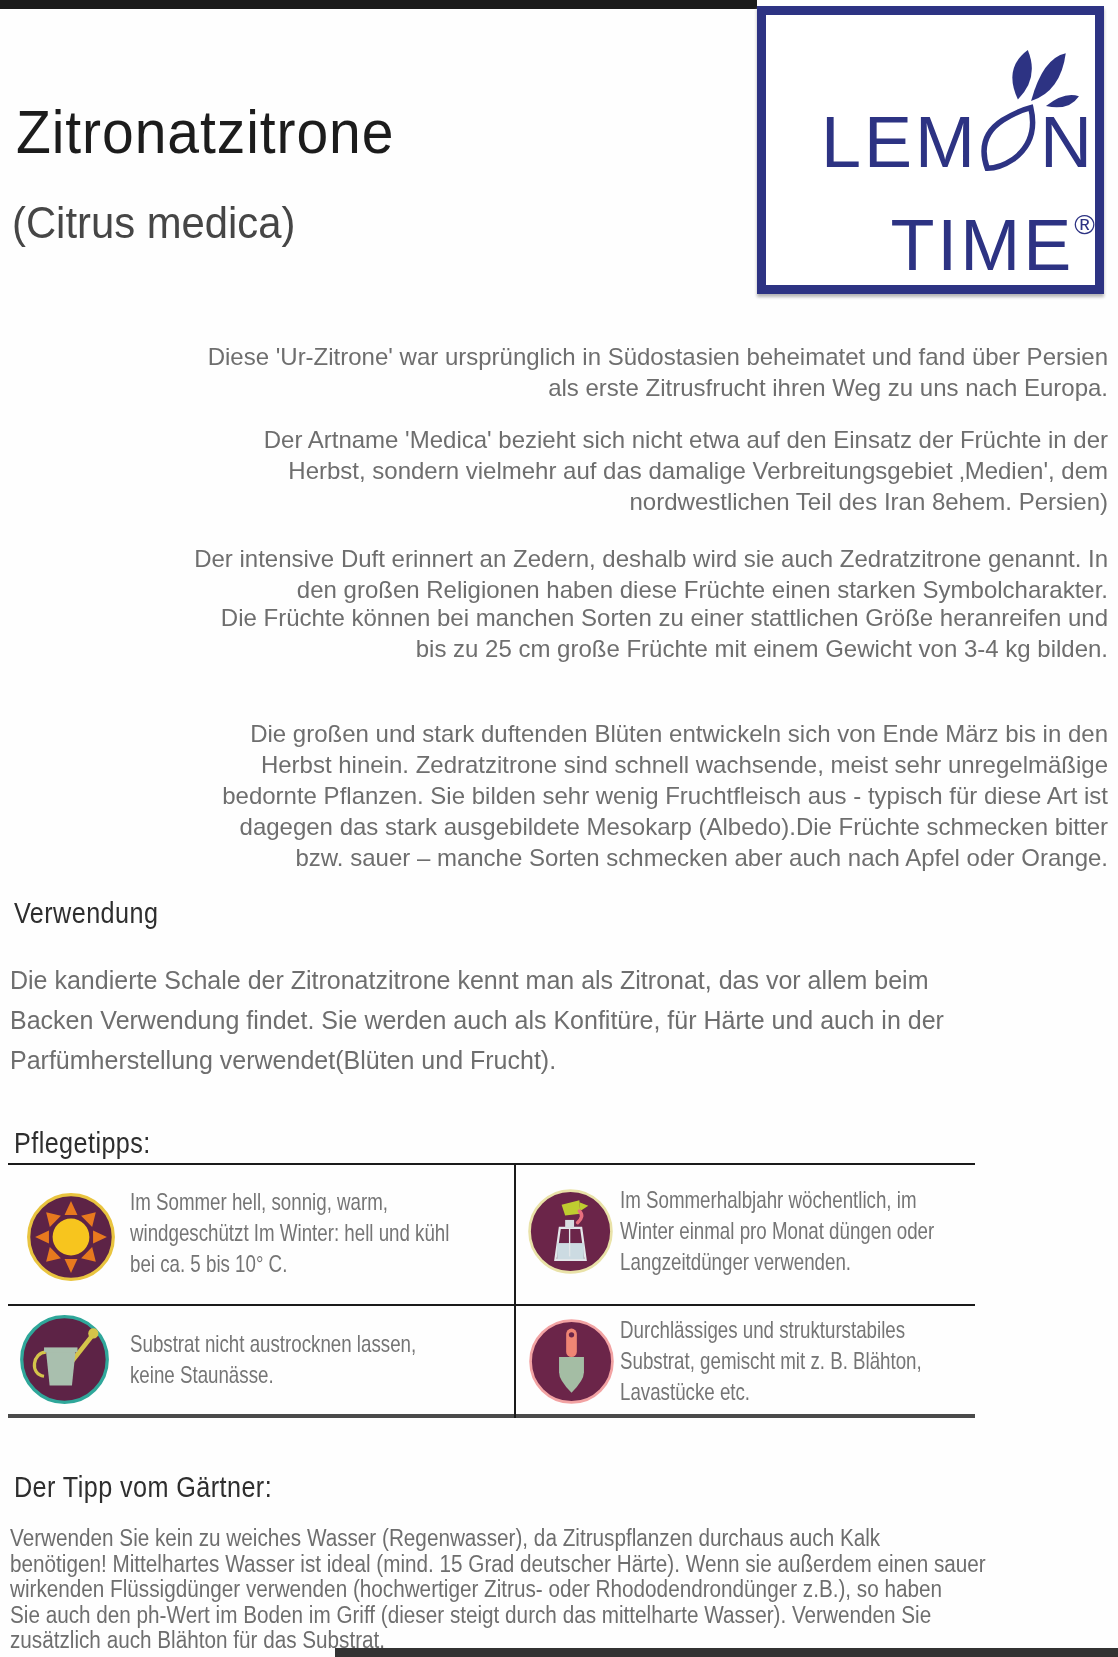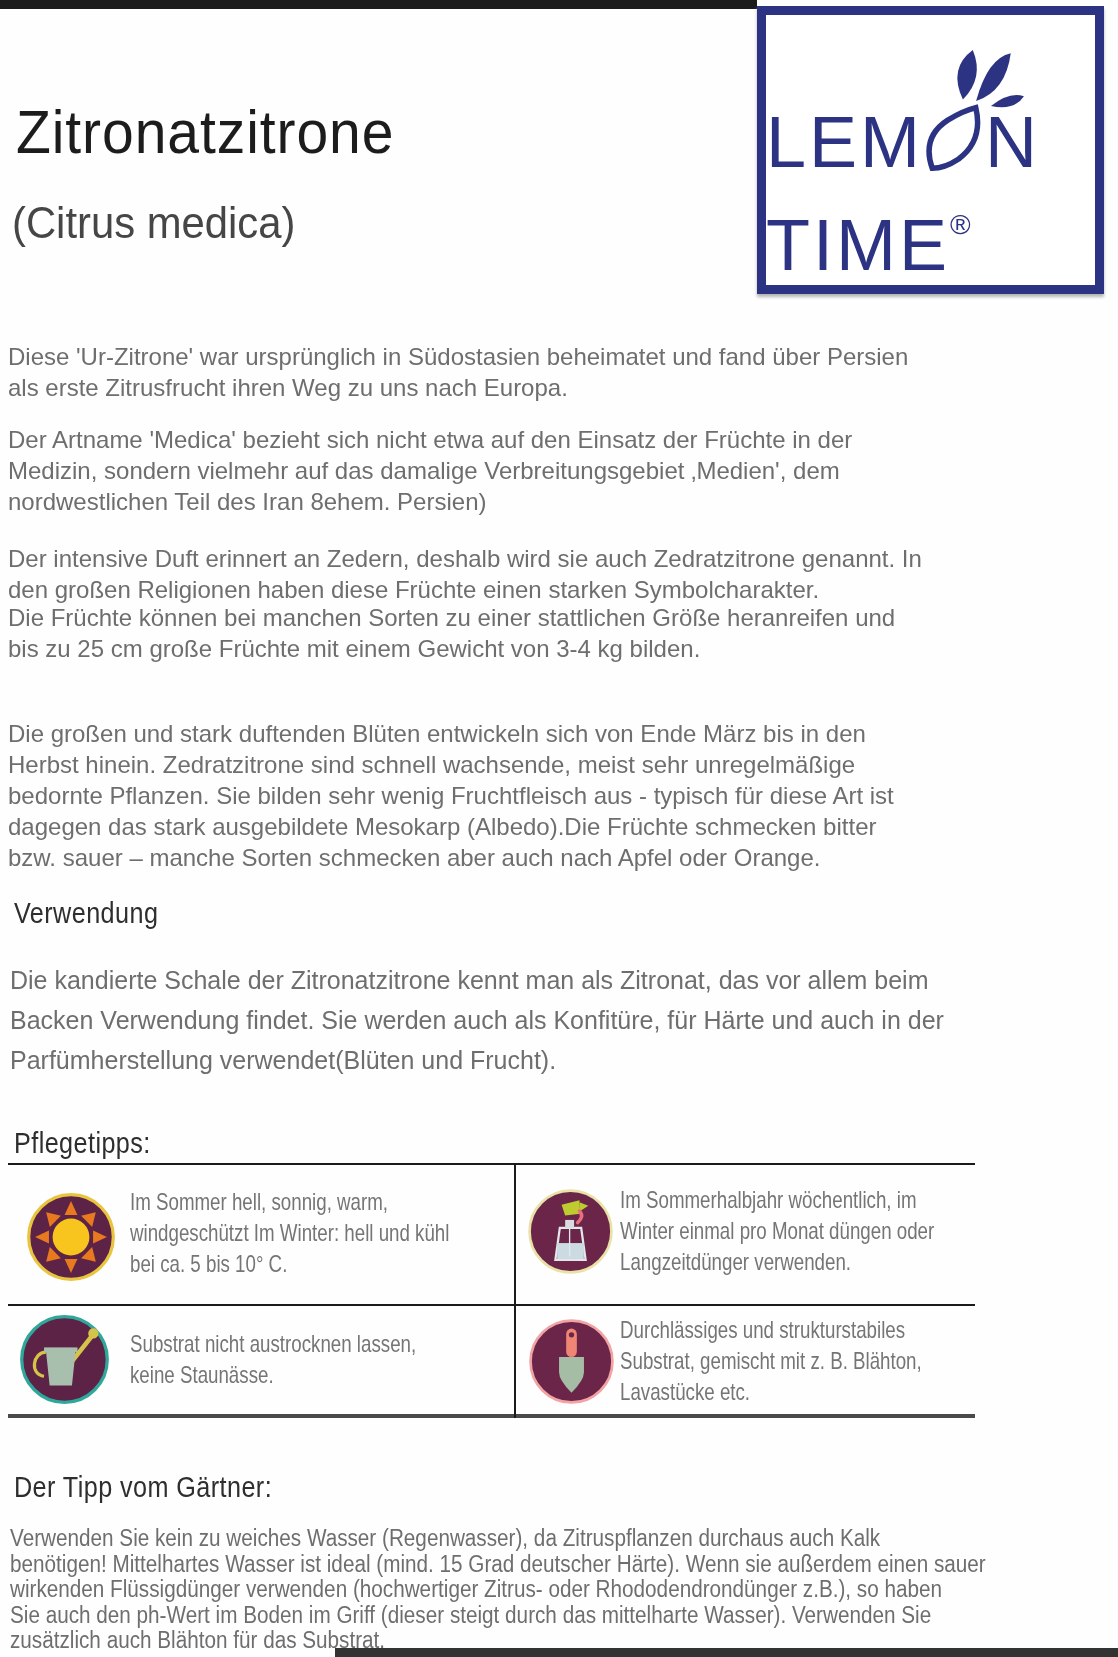--- a/index.html
+++ b/index.html
@@ -5,36 +5,36 @@
   html,body{margin:0;padding:0;background:#ffffff;}
   #page{position:relative;width:1118px;height:1657px;background:#fefefe;overflow:hidden;
         font-family:"Liberation Sans", sans-serif;}
   .abs{position:absolute;}
   #top-strip{left:0;top:0;width:757px;height:9px;background:#1b1b1b;}
   #bottom-strip{left:335px;top:1648px;width:783px;height:9px;background:#333333;}
 
   
   #logo-box{left:757px;top:6px;width:347px;height:288px;background:#ffffff;
             border:9px solid #2d3383;box-sizing:border-box;box-shadow:0 3px 3px #b5b5b5;}
-  .logo-row{position:absolute;left:0;width:100%;text-align:left;color:#2d3383;
+  .logo-row{position:absolute;left:0;width:100%;text-align:right;color:#2d3383;
             font-weight:500;font-size:72px;letter-spacing:3px;line-height:76px;white-space:nowrap;}
   #logo-row1{top:86px;}
   #logo-row2{top:172px;}
   .lemon-o{display:inline-block;width:56px;height:74px;margin:0 3px;vertical-align:-8px;position:relative;}
   .lemon-o > svg.lemon{display:block;width:56px;height:74px;}
   .leaves{position:absolute;left:12px;top:-56px;width:96px;height:66px;}
   .reg{font-size:28px;vertical-align:36px;letter-spacing:0;}
 
   
   #doc-title{left:16px;top:96px;font-size:62px;color:#1c1c1c;font-weight:300;
              letter-spacing:1px;transform:scaleX(0.92);transform-origin:left top;white-space:nowrap;}
   #doc-subtitle{left:12px;top:198px;font-size:44px;color:#464646;font-weight:300;
              transform:scaleX(0.95);transform-origin:left top;white-space:nowrap;}
   .para{font-weight:300;color:#6e6e6e;white-space:pre-line;width:1100px;}
-  .body-p{left:8px;font-size:24px;line-height:31px;}
+  .body-p{left:8px;font-size:24px;line-height:31px;text-align:right;}
   .heading{font-size:30px;color:#2e2e2e;letter-spacing:0.5px;font-weight:400;
            transform:scaleX(0.84);transform-origin:left top;white-space:nowrap;}
   #p1{top:341px;} #p2{top:424px;} #p3{top:543px;} #p4{top:602px;} #p5{top:718px;}
   #h-verwendung{left:14px;top:896px;}
   #p6{left:10px;top:960px;font-size:25px;line-height:40px;}
   #h-pflege{left:14px;top:1126px;}
   #h-tipp{left:14px;top:1470px;}
   #p7{left:10px;top:1526px;font-size:23px;line-height:25.5px;transform:scaleX(0.90);transform-origin:left top;}
 
   
@@ -79,21 +79,21 @@
       <span>TIME</span><span class="reg">®</span>
     </div>
   </div>
 
   <div id="doc-title" class="abs">Zitronatzitrone</div>
   <div id="doc-subtitle" class="abs">(Citrus medica)</div>
 
   <div id="p1" class="abs para body-p">Diese 'Ur-Zitrone' war ursprünglich in Südostasien beheimatet und fand über Persien
 als erste Zitrusfrucht ihren Weg zu uns nach Europa.</div>
   <div id="p2" class="abs para body-p">Der Artname 'Medica' bezieht sich nicht etwa auf den Einsatz der Früchte in der
-Medizin, sondern vielmehr auf das damalige Verbreitungsgebiet ‚Medien', dem
+Herbst, sondern vielmehr auf das damalige Verbreitungsgebiet ‚Medien', dem
 nordwestlichen Teil des Iran 8ehem. Persien)</div>
   <div id="p3" class="abs para body-p">Der intensive Duft erinnert an Zedern, deshalb wird sie auch Zedratzitrone genannt. In
 den großen Religionen haben diese Früchte einen starken Symbolcharakter.</div>
   <div id="p4" class="abs para body-p">Die Früchte können bei manchen Sorten  zu einer stattlichen Größe heranreifen und
 bis zu 25 cm große Früchte mit einem Gewicht von 3-4 kg bilden.</div>
   <div id="p5" class="abs para body-p">Die großen und stark duftenden Blüten entwickeln sich von Ende März bis in den
 Herbst hinein.  Zedratzitrone sind schnell wachsende, meist sehr unregelmäßige
 bedornte Pflanzen. Sie bilden sehr wenig Fruchtfleisch aus - typisch für diese Art ist
 dagegen das stark ausgebildete Mesokarp (Albedo).Die Früchte schmecken  bitter
 bzw. sauer – manche Sorten schmecken aber auch nach  Apfel oder Orange.</div>

